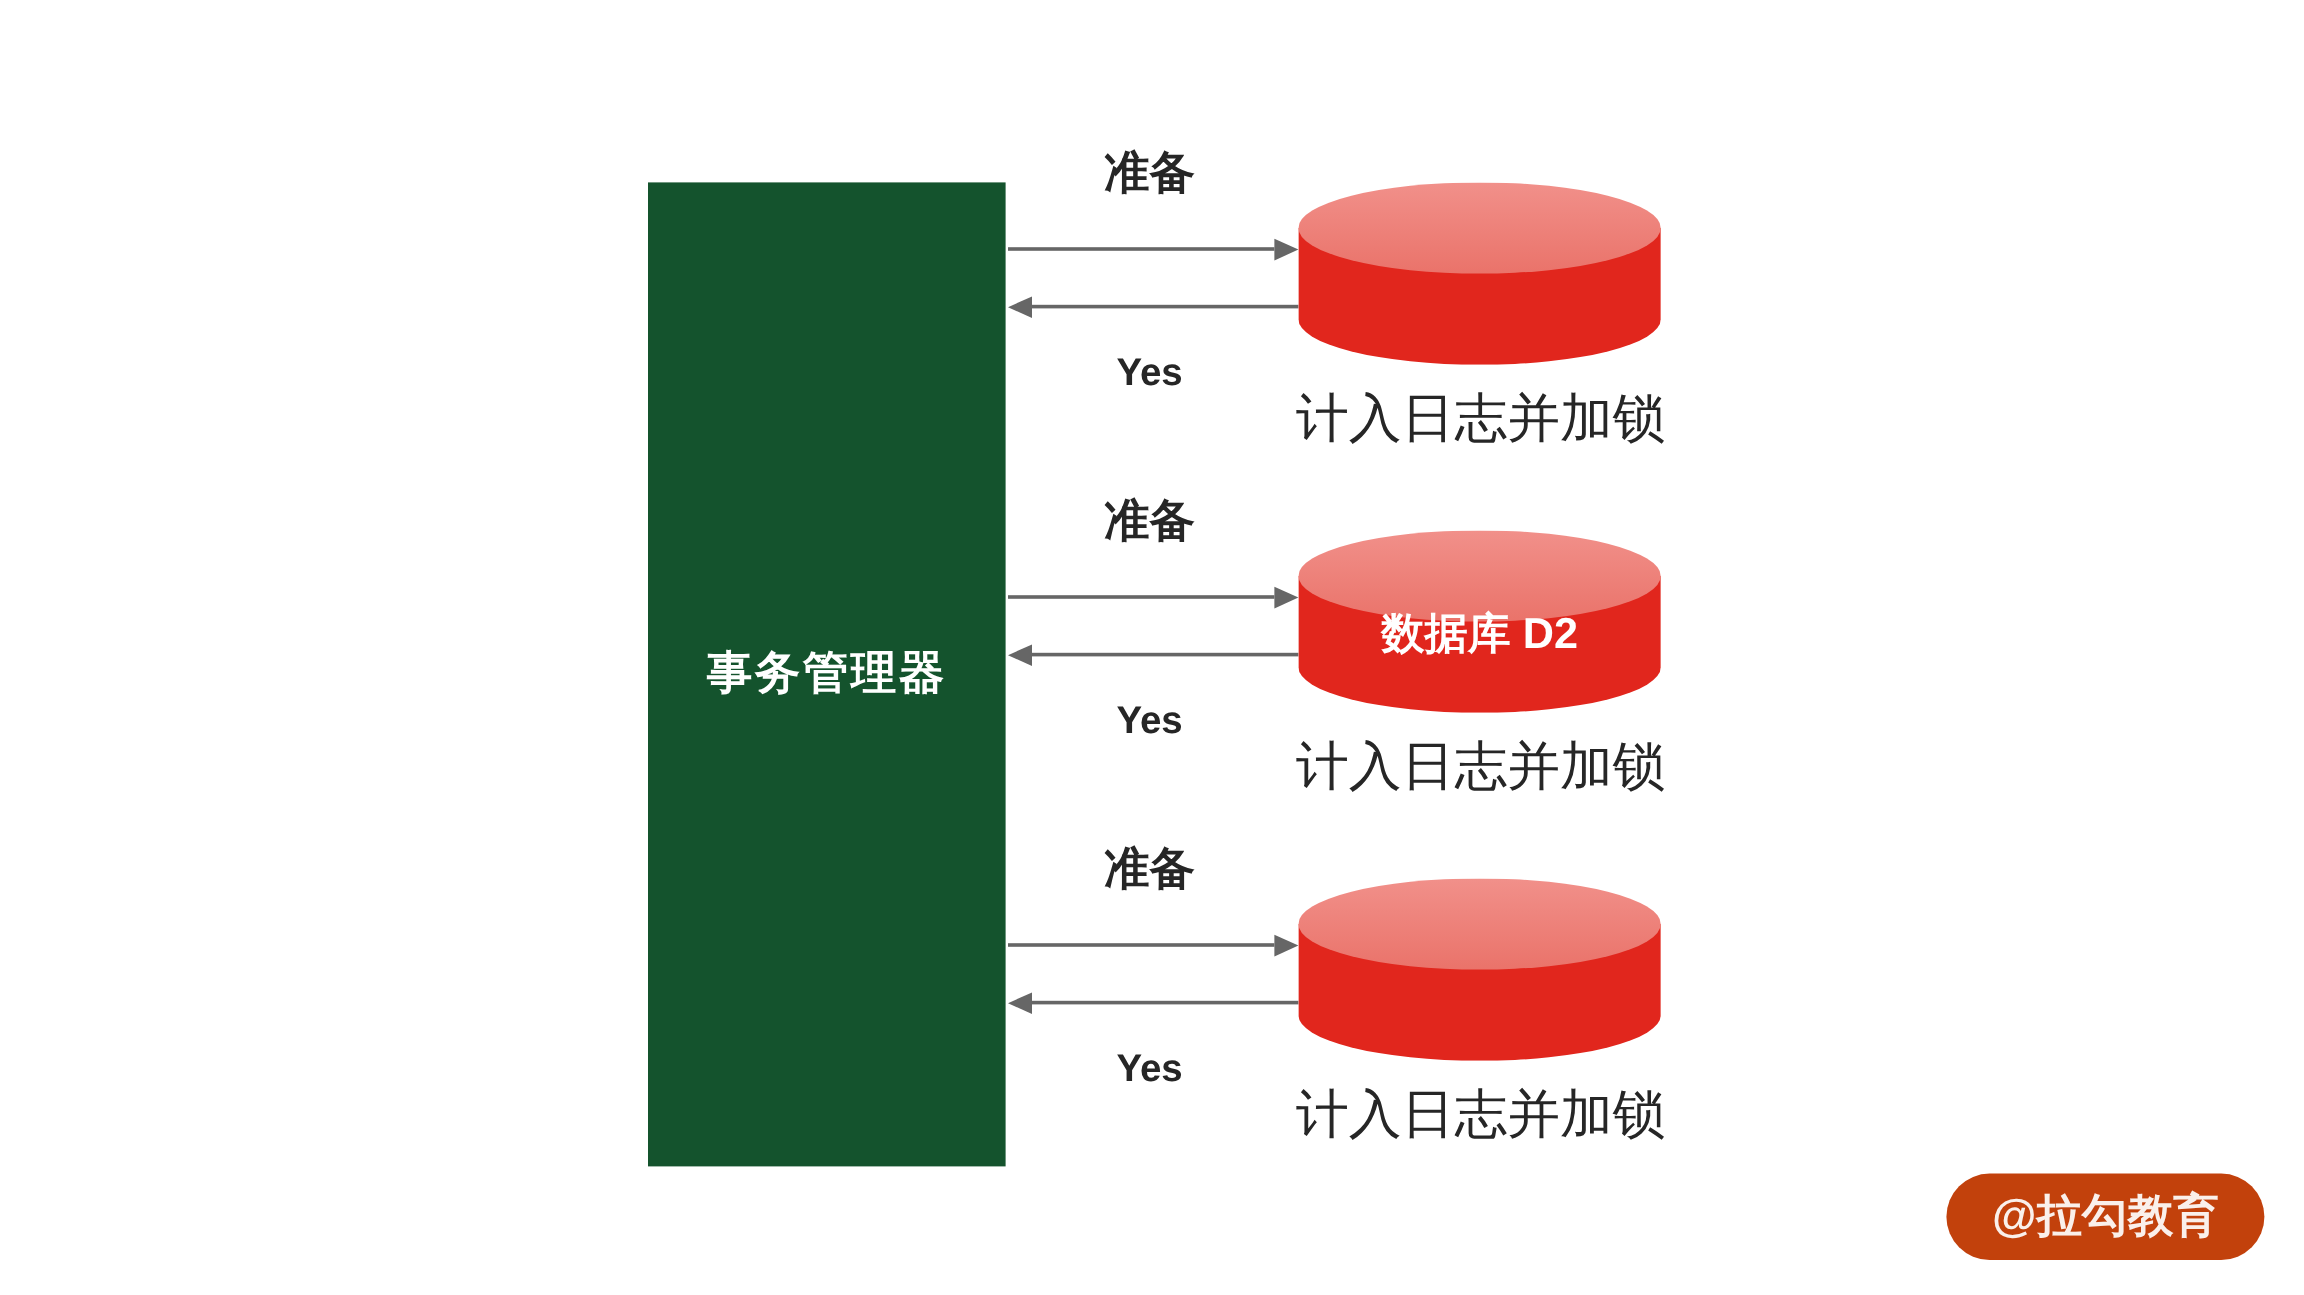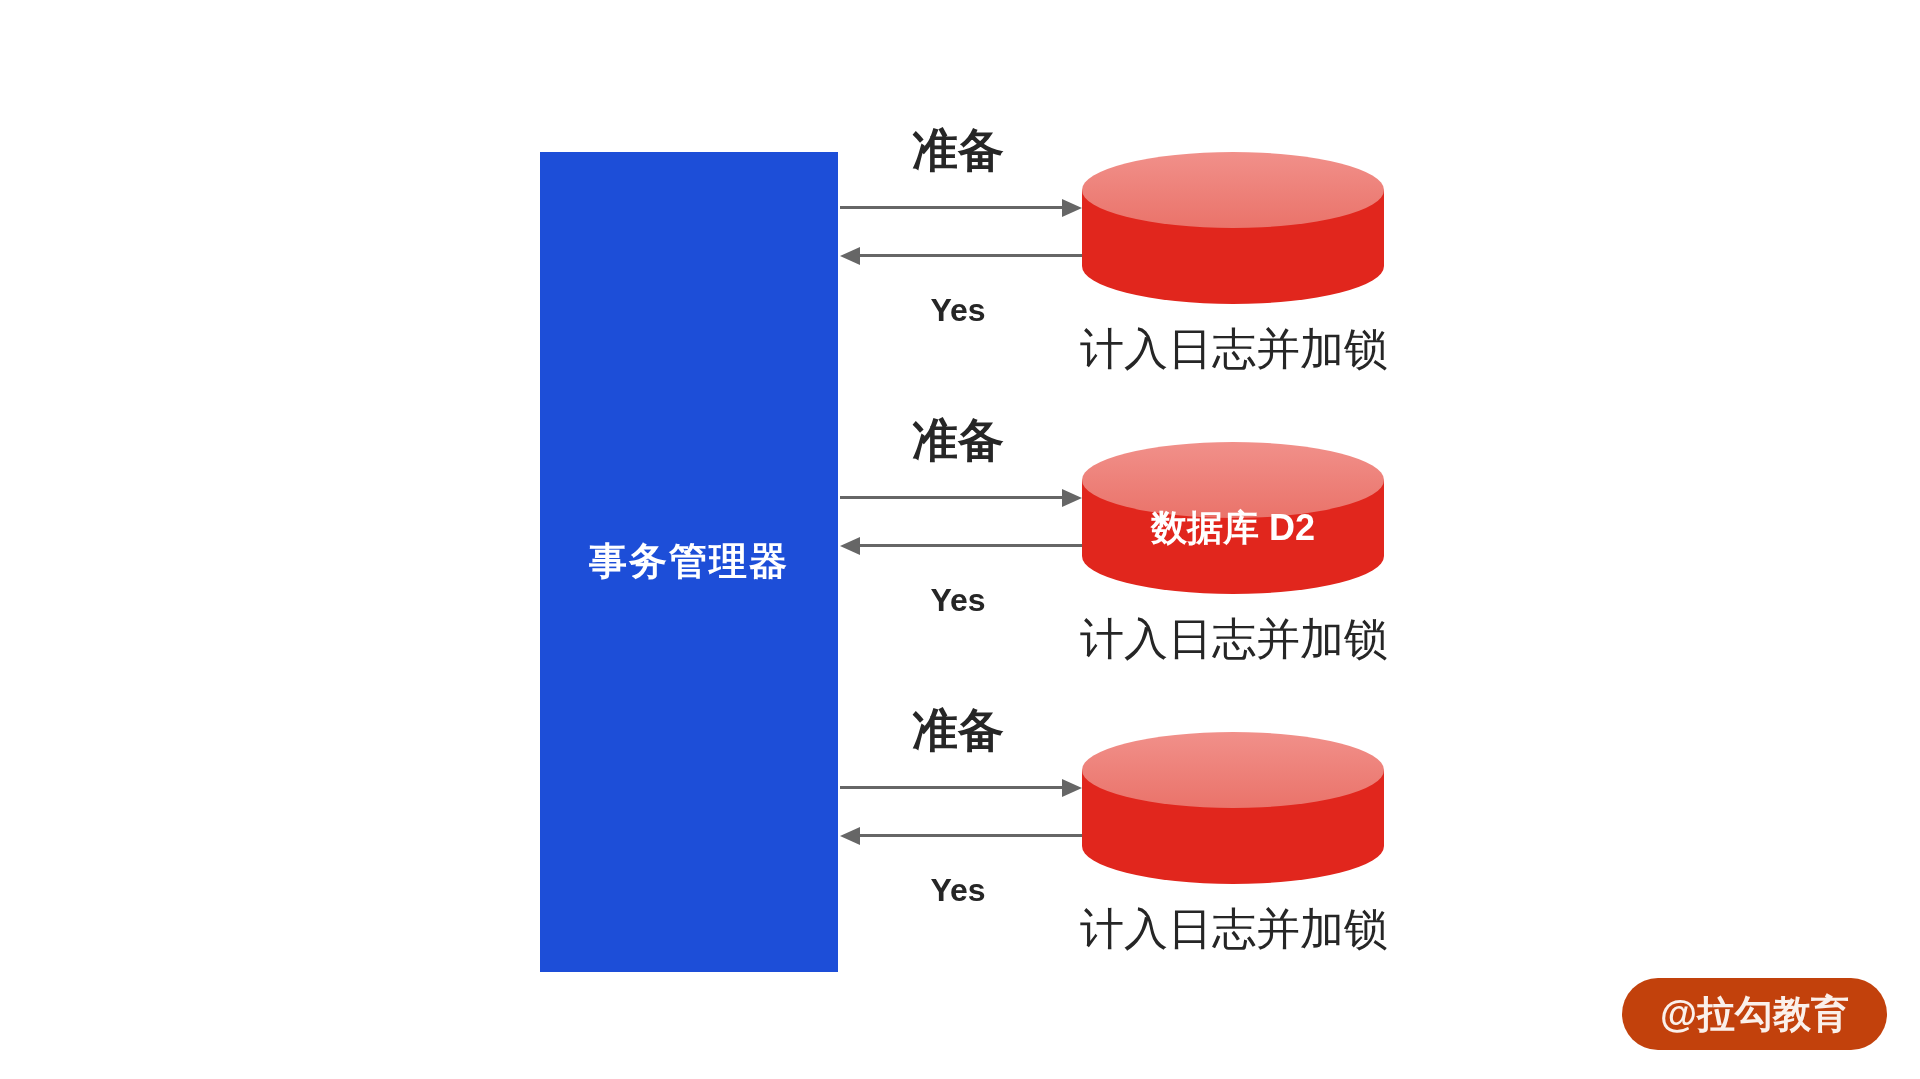--- a/index.html
+++ b/index.html
@@ -17,21 +17,21 @@
     color: #262626;
   }
 
   
   .tm-box {
     position: absolute;
     left: 540px;
     top: 152px;
     width: 298px;
     height: 820px;
-    background: #1d4ed8;
+    background: #14532d;
     display: flex;
     align-items: center;
     justify-content: center;
   }
   .tm-label {
     color: #ffffff;
     font-size: 38px;
     font-weight: 600;
     letter-spacing: 2px;
     line-height: 1.15;
@@ -51,21 +51,21 @@
   .msg-label {
     position: absolute;
     left: 840px;
     width: 236px;
     text-align: center;
     line-height: 1.15;
     color: #262626;
   }
   .prepare-label {
     top: -28px;
-    font-size: 46px;
+    font-size: 38px;
     font-weight: 600;
   }
   .yes-label {
     top: 140px;
     font-size: 32px;
     font-weight: 700;
   }
 
   
   .arrow {

